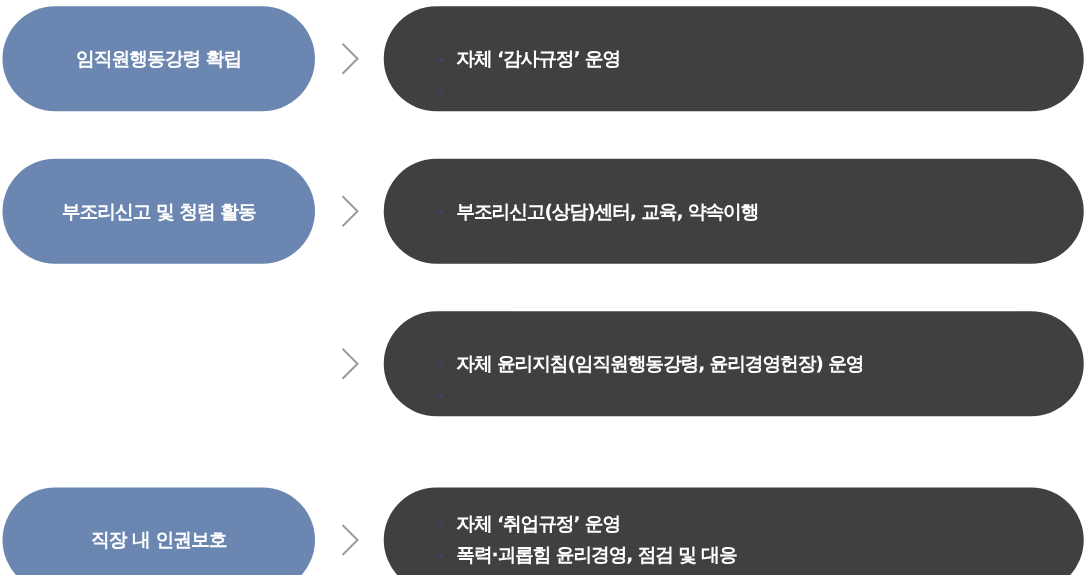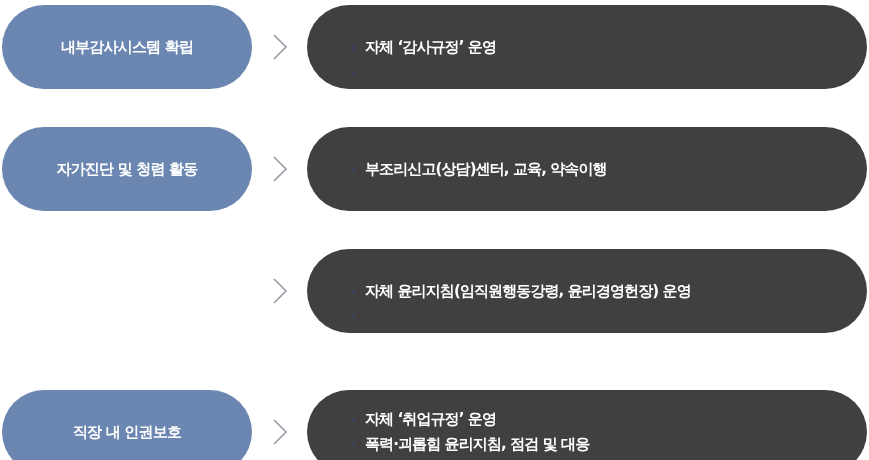--- a/index.html
+++ b/index.html
@@ -80,36 +80,36 @@
       width: 4px;
       height: 4px;
       border-radius: 50%;
       background: #3b4560;
     }
   </style>
 </head>
 <body>
 
 <div class="row" style="top:5px;">
-  <div class="category">내부감사시스템 확립</div>
+  <div class="category">임직원행동강령 확립</div>
   <div class="chevron">
     <svg width="20" height="30" viewBox="0 0 20 30">
         <polyline points="4,3 16,15 4,27" fill="none" stroke="#9a9aa6" stroke-width="1.6"></polyline>
       </svg>
   </div>
   <div class="detail">
     <ul>
       <li><span class="bullet"></span><span>자체 ‘감사규정’ 운영</span></li>
       <li><span class="bullet"></span></li>
     </ul>
   </div>
 </div>
 
 <div class="row" style="top:127px;">
-  <div class="category">자가진단 및 청렴 활동</div>
+  <div class="category">부조리신고 및 청렴 활동</div>
   <div class="chevron">
     <svg width="20" height="30" viewBox="0 0 20 30">
         <polyline points="4,3 16,15 4,27" fill="none" stroke="#9a9aa6" stroke-width="1.6"></polyline>
       </svg>
   </div>
   <div class="detail">
     <ul>
       <li><span class="bullet"></span><span>부조리신고(상담)센터, 교육, 약속이행</span></li>
     </ul>
   </div>
@@ -132,16 +132,16 @@
 <div class="row" style="top:390px;">
   <div class="category">직장 내 인권보호</div>
   <div class="chevron">
     <svg width="20" height="30" viewBox="0 0 20 30">
         <polyline points="4,3 16,15 4,27" fill="none" stroke="#9a9aa6" stroke-width="1.6"></polyline>
       </svg>
   </div>
   <div class="detail">
     <ul>
       <li><span class="bullet"></span><span>자체 ‘취업규정’ 운영</span></li>
-      <li><span class="bullet"></span><span>폭력·괴롭힘 윤리지침, 점검 및 대응</span></li>
+      <li><span class="bullet"></span><span>폭력·괴롭힘 윤리경영, 점검 및 대응</span></li>
     </ul>
   </div>
 </div>
 
 </body></html>

